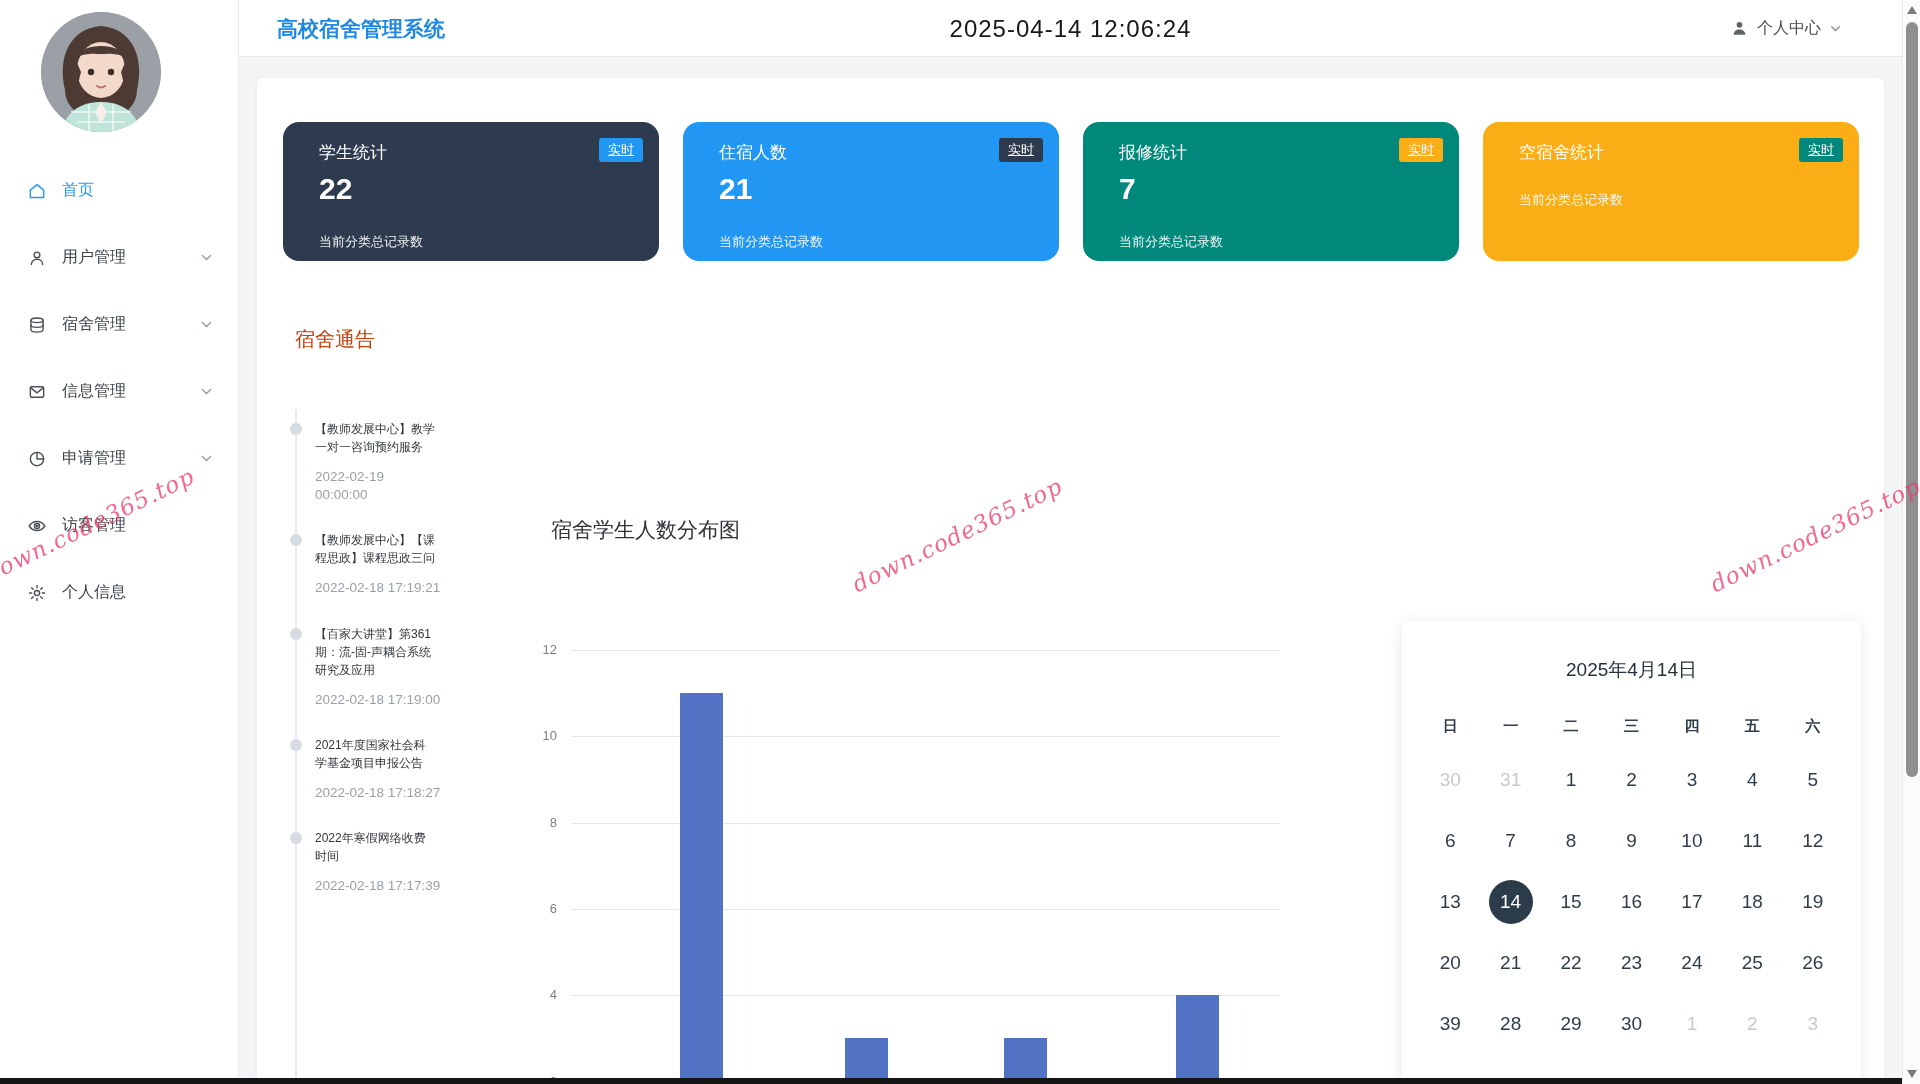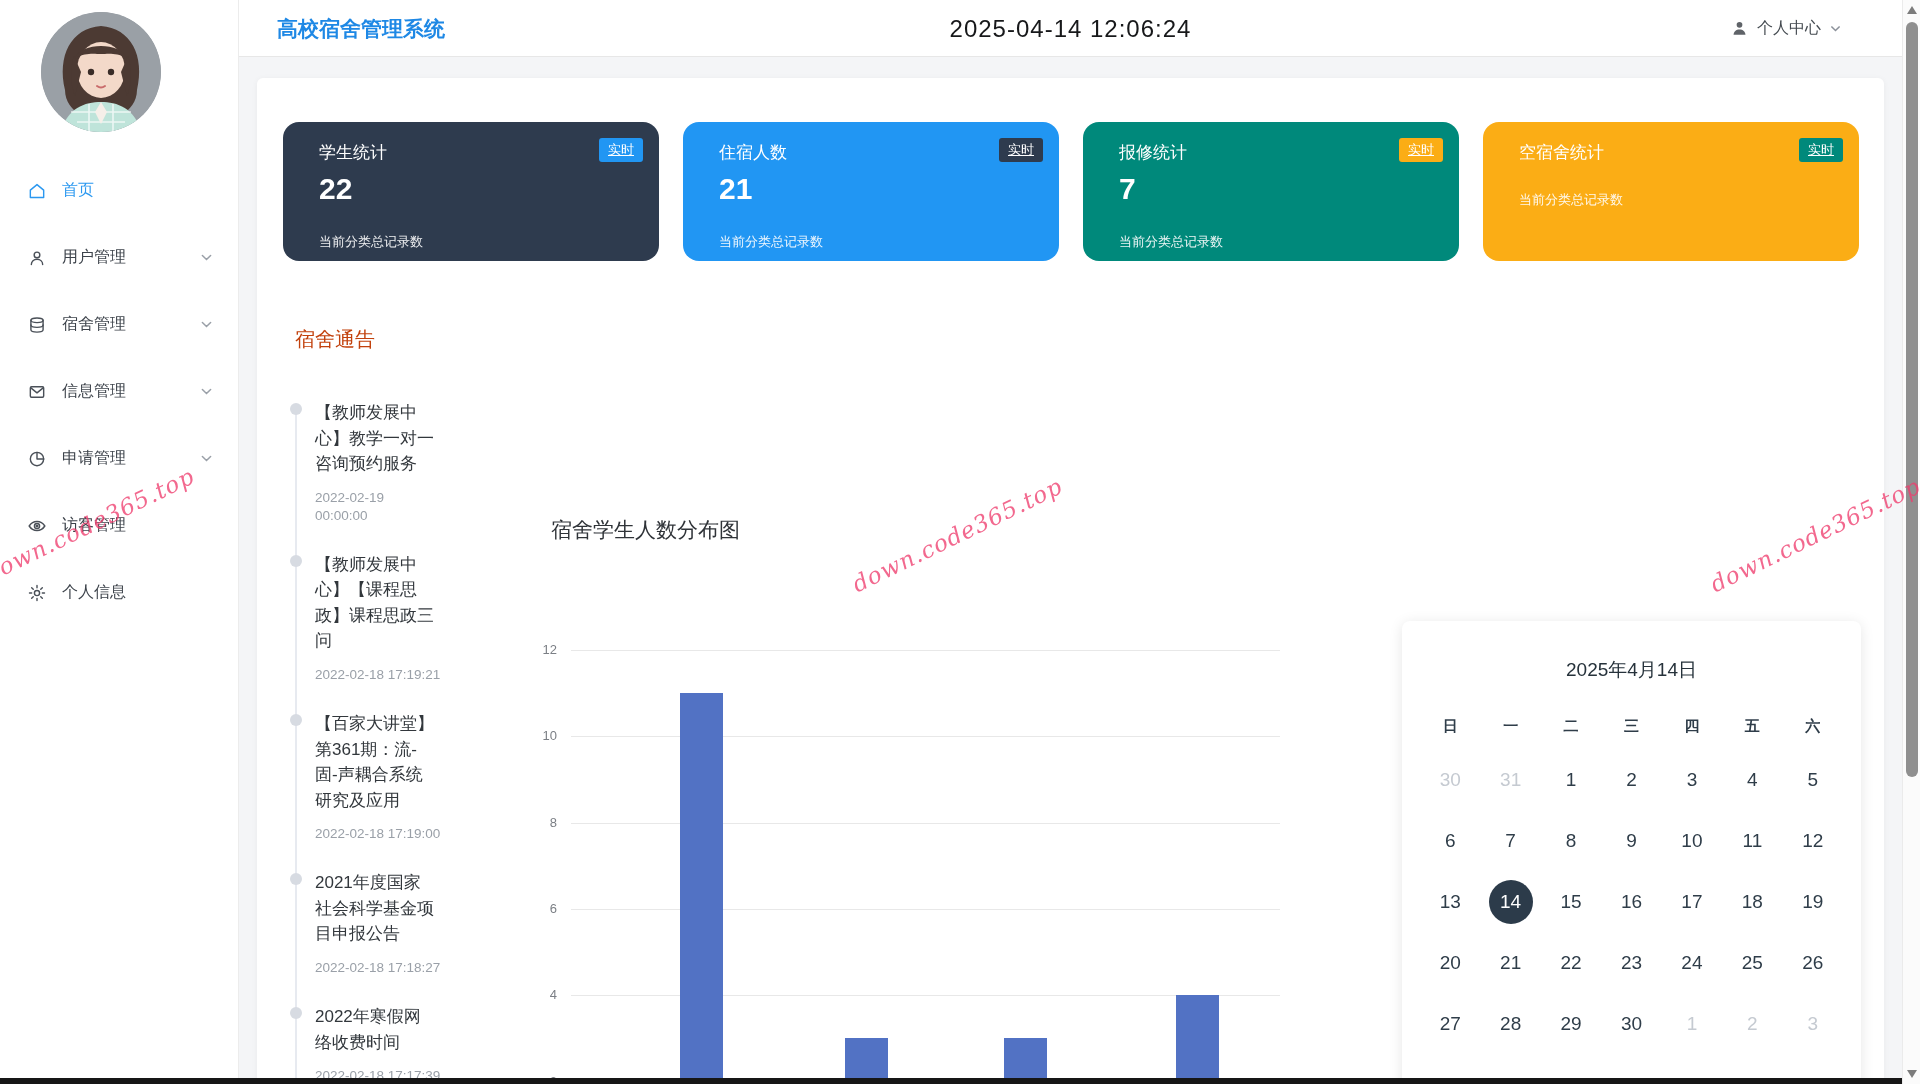--- a/index.html
+++ b/index.html
@@ -33,21 +33,21 @@
   .card-badge { position:absolute; right:16px; top:16px; font-size:13px; padding:3px 9px; border-radius:3px; color:#fff;text-decoration:underline; }
   .card-value { font-size:30px; font-weight:bold; margin-top:8px; }
   .card-sub { font-size:13px; margin-top:27px; opacity:.92; }
 
   
   .notice-title { position:absolute; left:38px; top:248px; font-size:20px; font-weight:500; color:#c2410c; }
   .timeline { position:absolute; left:8px; top:322px; width:210px; list-style:none; }
   .tl-line { position:absolute; left:30px; top:10px; width:2px; height:760px; background:#e7eaf0; }
   .timeline li { position:relative; padding-left:50px; margin-bottom:27px; }
   .timeline li .dot { position:absolute; left:25px; top:3px; width:12px; height:12px; border-radius:50%; background:#d7dbe2; z-index:2; }
-  .tl-text { width:120px; font-size:17px; line-height:1.5; color:#32373c; cursor:pointer; }
+  .tl-text { width:120px; font-size:12px; line-height:1.5; color:#32373c; cursor:pointer;margin-top:20px; }
   .tl-time { margin-top:12px; font-size:13.5px; line-height:1.35; color:#9aa0a8; white-space:pre; }
 
   
   .chart-title { position:absolute; left:294px; top:438px; font-size:21px; font-weight:500; color:#2f3338; }
   .gridline { position:absolute; height:1px; background:#e8e8e8; }
   .ytick { position:absolute; width:46px; text-align:right; font-size:13px; color:#7b7f85; }
   .bar { position:absolute; width:43px; }
 
   
   .calendar { position:absolute; left:1163px; top:564px; width:459px; height:512px; background:#fff; border-radius:8px; box-shadow:0 2px 14px rgba(0,0,0,0.10); z-index:5; }
@@ -302,21 +302,21 @@
         <div class="cal-day">17</div>
         <div class="cal-day">18</div>
         <div class="cal-day">19</div>
         <div class="cal-day">20</div>
         <div class="cal-day">21</div>
         <div class="cal-day">22</div>
         <div class="cal-day">23</div>
         <div class="cal-day">24</div>
         <div class="cal-day">25</div>
         <div class="cal-day">26</div>
-        <div class="cal-day">27</div>
+        <div class="cal-day">39</div>
         <div class="cal-day">28</div>
         <div class="cal-day">29</div>
         <div class="cal-day">30</div>
         <div class="cal-day muted">1</div>
         <div class="cal-day muted">2</div>
         <div class="cal-day muted">3</div>
       </div>
   </section>
 </main>
 

